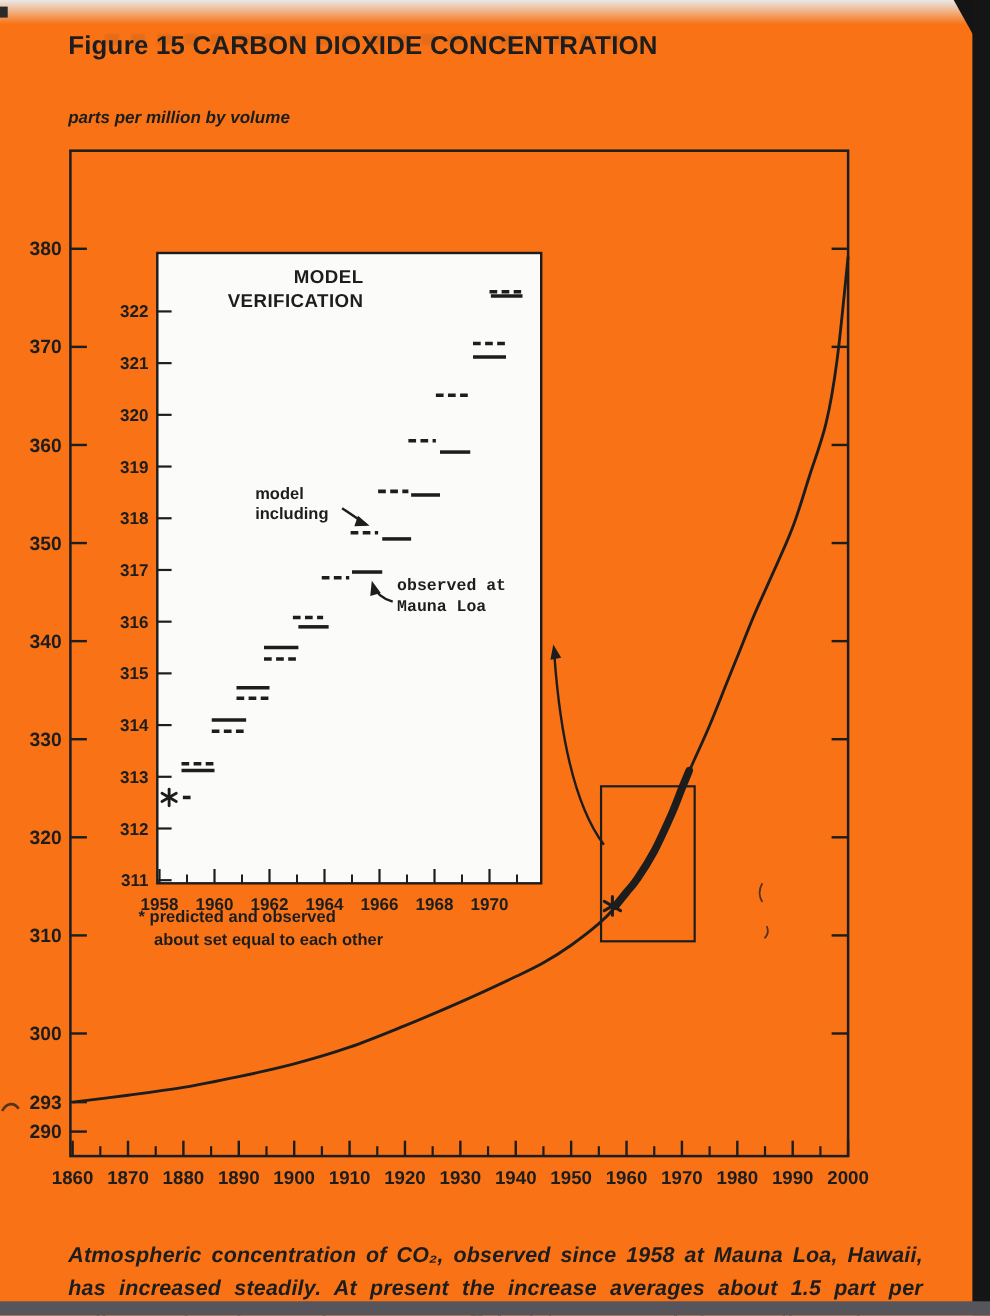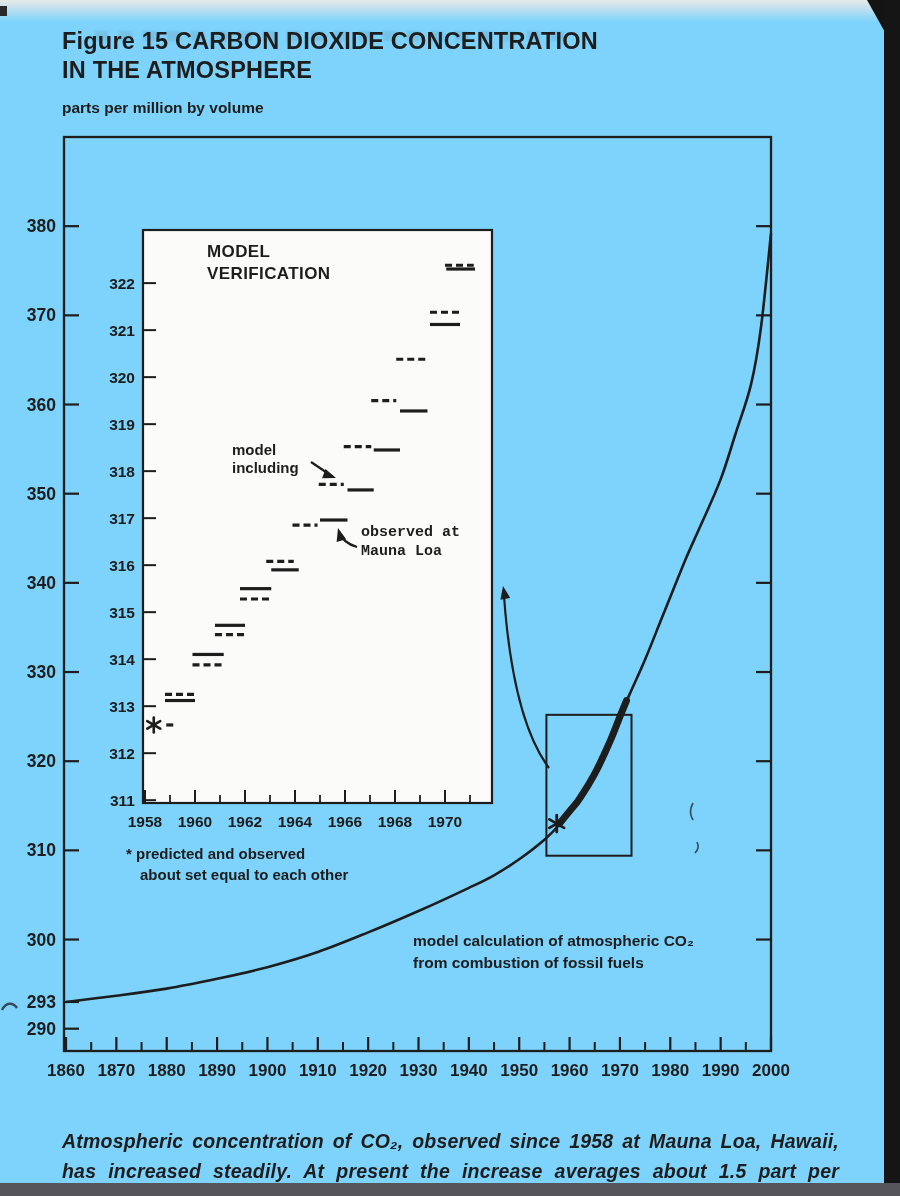--- a/index.html
+++ b/index.html
@@ -1,53 +1,52 @@
 <!DOCTYPE html>
 <html><head>
 <meta charset="utf-8">
 <style>
   html,body{margin:0;padding:0;background:#888;}
-  .page{position:relative;width:900px;height:1196px;background:#7dd3fc;overflow:hidden;
+  .page{position:relative;width:900px;height:1196px;background:#f97316;overflow:hidden;
         font-family:"Liberation Sans",sans-serif;color:#1d1d1d;}
   .topfade{position:absolute;left:0;top:0;right:0;height:22px;
         background:linear-gradient(#e9e9e8,rgba(251,251,250,0));}
   .ghost-line{position:absolute;left:95px;top:31px;width:470px;height:10px;opacity:.10;
         background:repeating-linear-gradient(90deg,#333 0 13px,transparent 13px 24px);
         filter:blur(1.2px);}
   .tl-mark{position:absolute;left:0;top:6px;width:7px;height:10px;background:#2a2a2a;}
   .fig-title{position:absolute;left:62px;top:27px;font-size:23.5px;font-weight:bold;
         line-height:1.25;letter-spacing:.2px;}
-  .units{position:absolute;left:62px;top:99px;font-size:15.5px;font-weight:bold;}
+  .units{position:absolute;left:62px;top:99px;font-size:15.5px;font-weight:bold;font-style:italic;}
   svg.canvas{position:absolute;left:0;top:0;}
   .ann{position:absolute;font-weight:bold;color:#1d1d1d;}
-  .ann-inset-title{left:207px;top:241px;font-size:17px;line-height:1.3;letter-spacing:.4px;}
+  .ann-inset-title{left:207px;top:241px;font-size:17px;line-height:1.3;letter-spacing:.4px;text-align:right;}
   .ann-model-pred{left:232px;top:441px;font-size:15px;line-height:1.22;width:92px;}
   .ann-observed{left:361px;top:524px;font-size:15px;line-height:1.25;width:122px;font-family:Liberation Mono, monospace;}
-  .ann-star-note{left:126px;top:843px;font-size:15px;line-height:1.4;}
+  .ann-star-note{left:126px;top:823px;font-size:15px;line-height:1.4;}
   .ann-star-note .l2{margin-left:14px;}
   .ann-curve-label{left:413px;top:930px;font-size:15.5px;line-height:1.45;width:345px;}
   .caption{position:absolute;left:62px;top:1106px;width:777px;font-size:19.5px;font-weight:bold;
         font-style:italic;line-height:1.55;text-align:justify;text-align-last:justify;
         letter-spacing:.2px;word-spacing:3px;}
   .edge-bar{position:absolute;right:0;top:0;width:16px;height:1196px;background:#151515;}
   .corner-wedge{position:absolute;right:14px;top:0;width:0;height:0;
         border-top:34px solid #141414;border-left:19px solid transparent;}
   .bottom-band{position:absolute;left:0;bottom:0;width:900px;height:13px;background:#55555b;}
 </style>
 </head>
 <body>
 
 <div class="page">
   <div class="topfade"></div>
   <div class="ghost-line"></div>
   <div class="tl-mark"></div>
 
   <div class="fig-title">
     <span style="display:block">Figure 15 CARBON DIOXIDE CONCENTRATION</span>
-    <span style="display:block">IN THE ATMOSPHERE</span>
   </div>
 
   <div class="units">parts per million by volume</div>
 
   <svg id="canvas" class="canvas" width="900" height="1196" viewBox="0 0 900 1196">
       <g>
         <rect x="64" y="137" width="707" height="914" fill="none" stroke="#1d1d1d" stroke-width="2.3"></rect>
         <g>
           <line x1="64" y1="1028.7073170731708" x2="79" y2="1028.7073170731708" stroke="#1d1d1d" stroke-width="2.2"></line>
           <text x="56" y="1034.7073170731708" font-size="17.5" font-weight="bold" font-family="&quot;Liberation Sans&quot;,sans-serif" fill="#1d1d1d" text-anchor="end">290</text>
@@ -241,23 +240,19 @@
 
   <div class="ann ann-model-pred">model including</div>
 
   <div class="ann ann-observed">observed at Mauna Loa</div>
 
   <div class="ann ann-star-note">
     <span style="display:block">* predicted and observed</span>
     <span style="display:block" class="l2">about set equal to each other</span>
   </div>
 
-  <div class="ann ann-curve-label">
-    <span style="display:block">model calculation of atmospheric CO₂</span>
-    <span style="display:block">from combustion of fossil fuels</span>
-  </div>
 
   <p class="caption">Atmospheric concentration of CO₂, observed since 1958 at Mauna Loa, Hawaii, has increased steadily. At present the increase averages about 1.5 part per million (ppm) each year. Calculations including the known</p>
 
   <div class="corner-wedge"></div>
   <div class="edge-bar"></div>
   <div class="bottom-band"></div>
 </div>
 
 </body></html>

